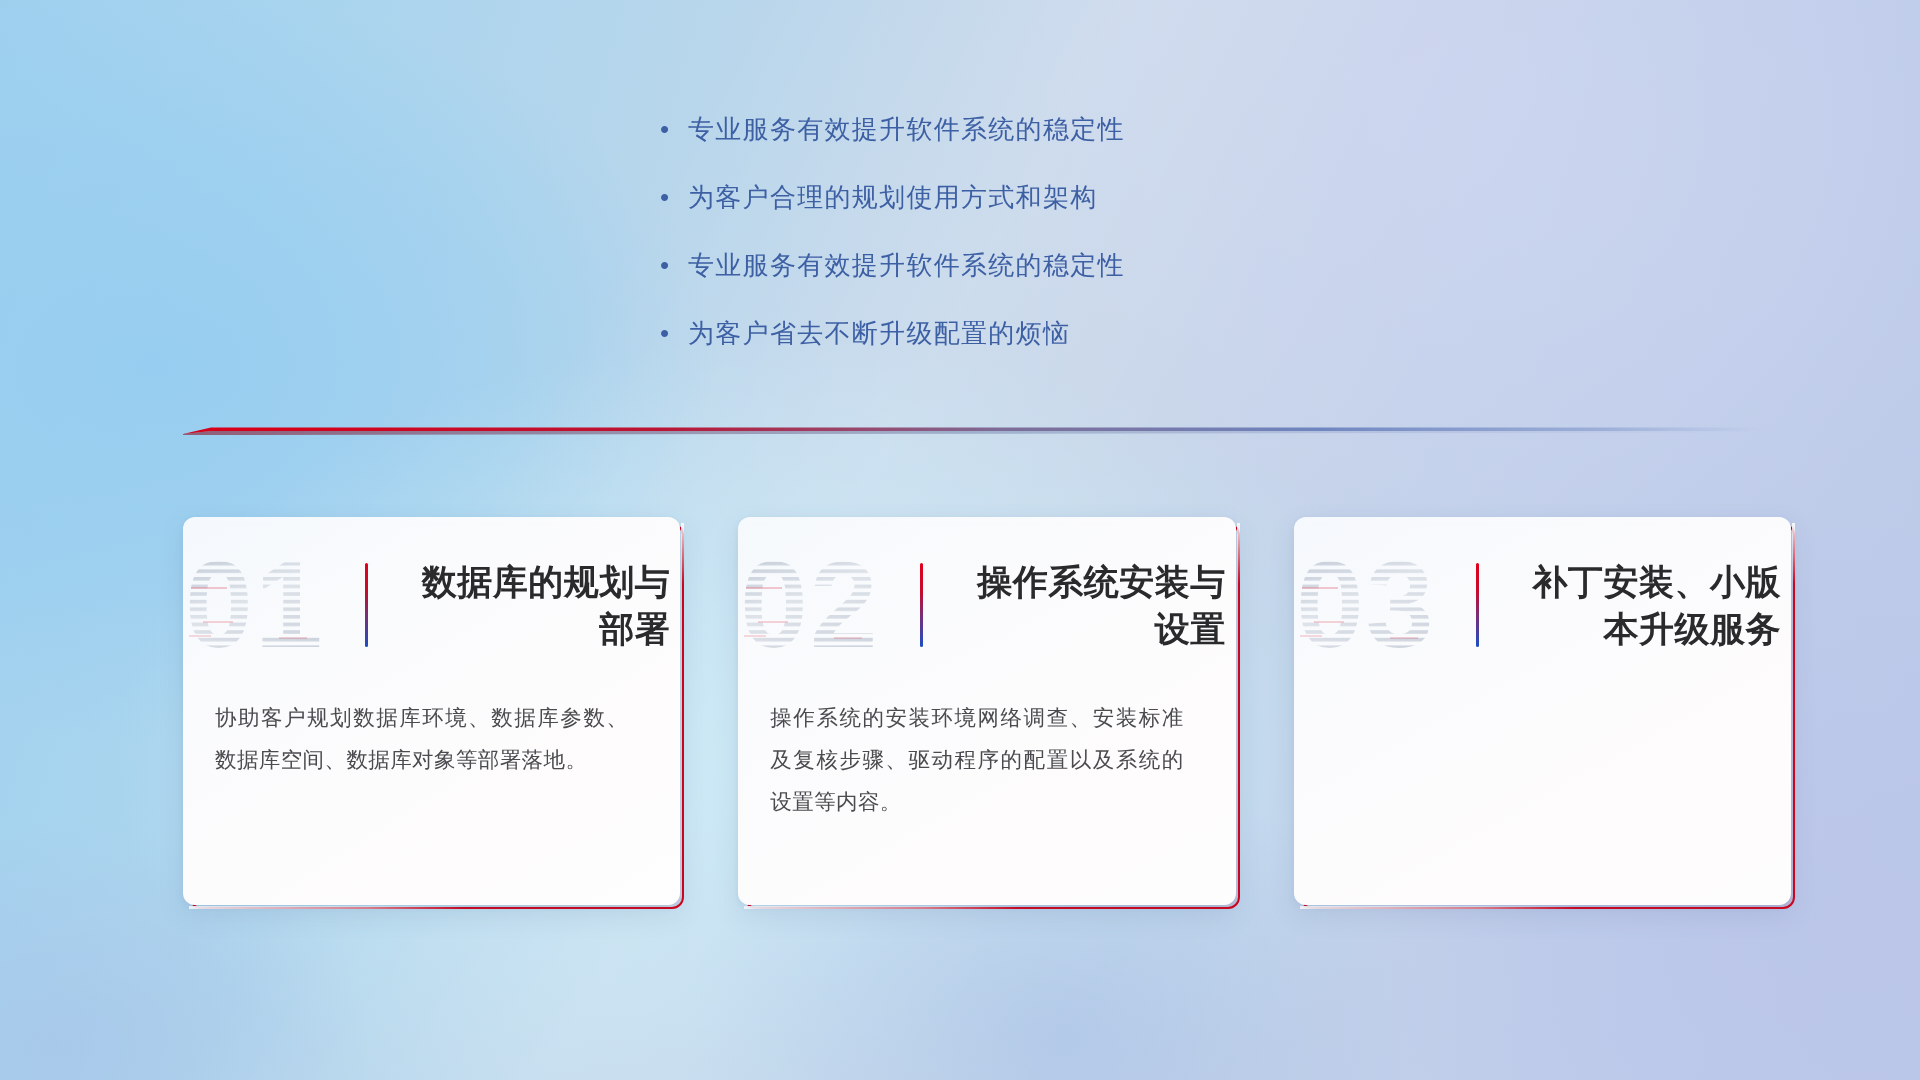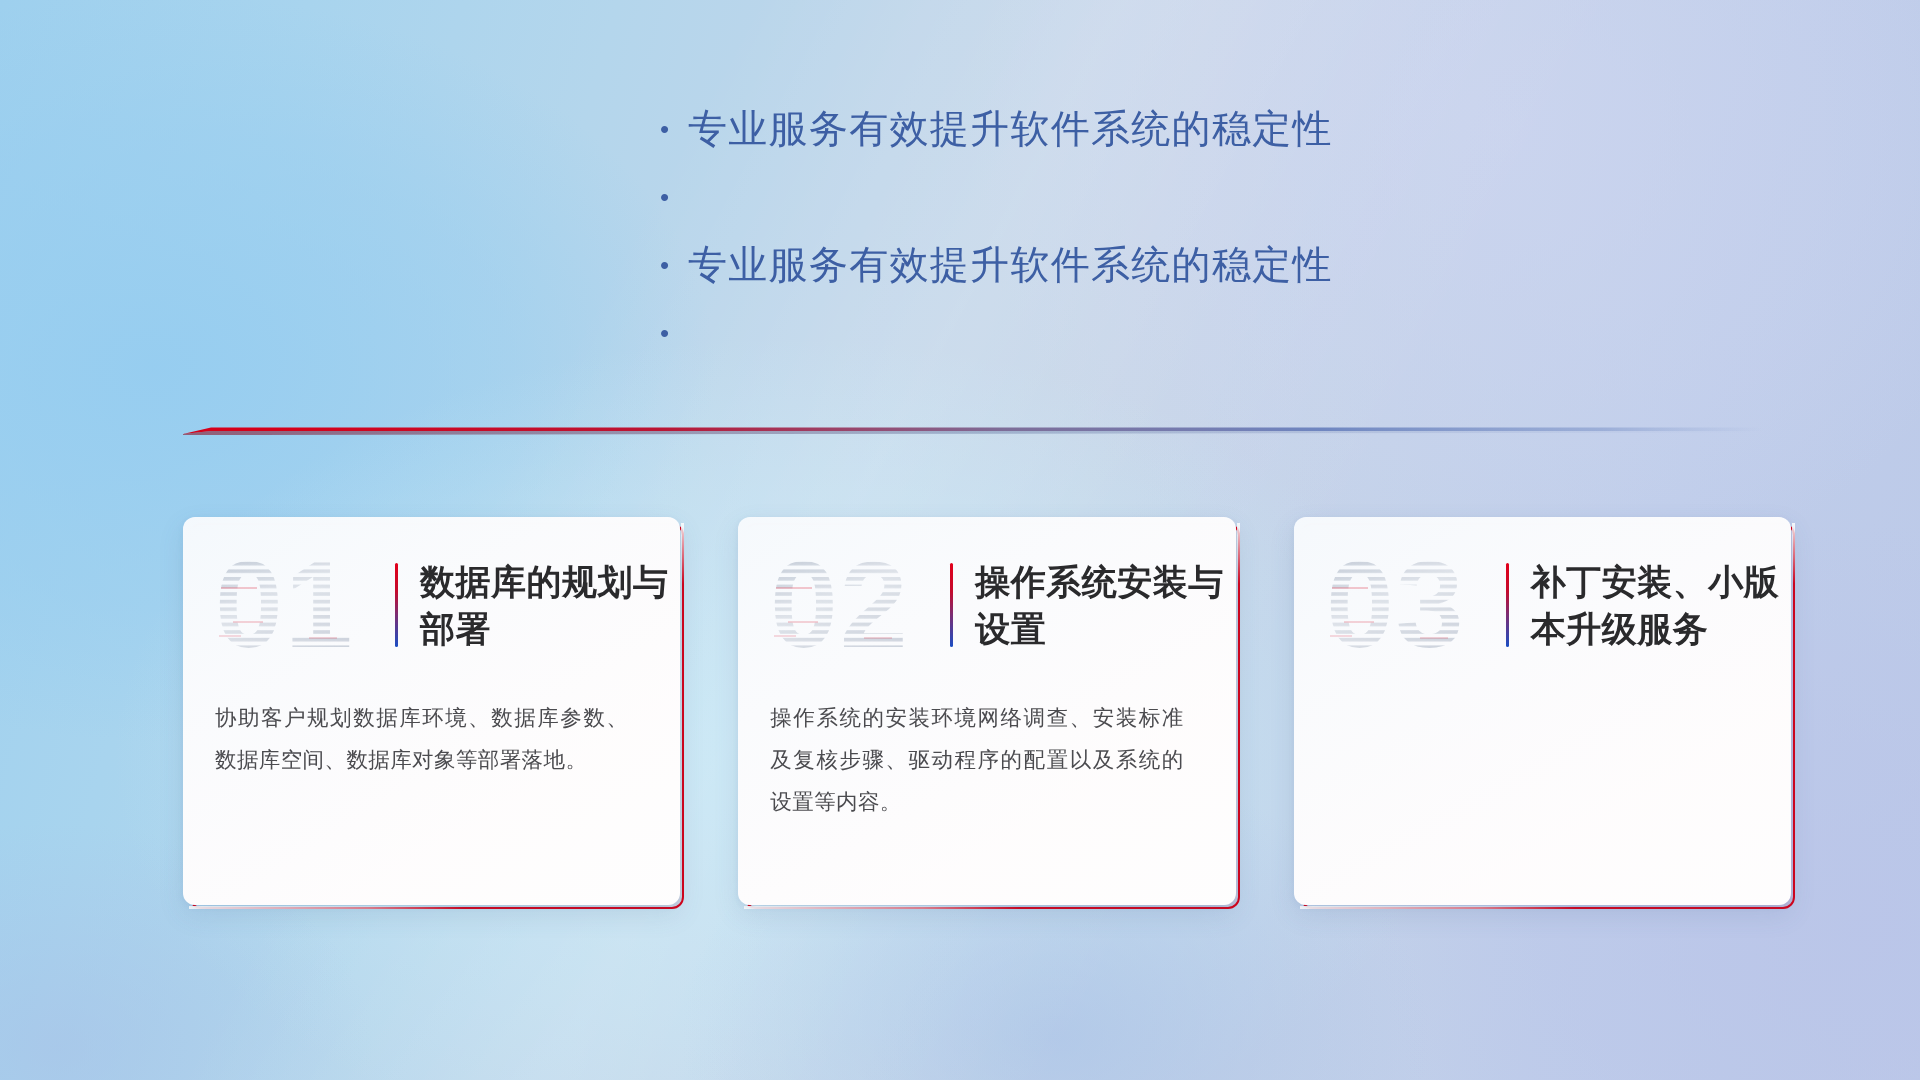--- a/index.html
+++ b/index.html
@@ -78,21 +78,21 @@
   .bullet-dot {
     width:28px;
     flex:0 0 28px;
     color:#3d5fa4;
     font-size:26px;
     line-height:38px;
     text-align:left;
   }
   .bullet-text {
     color:#3d5fa4;
-    font-size:39px;
+    font-size:26px;
     line-height:38px;
     letter-spacing:1.3px;
     white-space:nowrap;
     font-weight:400;
   }
 
   
   #divider-wrap {
     position:absolute;
     left:183px; top:420px;
@@ -154,21 +154,21 @@
         rgba(255,254,254,.99) 100%);
     box-shadow:0 10px 26px rgba(70,100,150,.13), 0 2px 6px rgba(70,100,150,.08);
     overflow:hidden;
   }
 
   .card-head {
     position:relative;
     height:176px;
     display:flex;
     align-items:center;
-    padding-left:30px;
+    text-align:right;
   }
 
   
   .card-number {
     position:relative;
     width:178px;
     flex:0 0 178px;
     height:132px;
   }
   .card-number svg { display:block; width:100%; height:100%; }
@@ -216,29 +216,31 @@
 
   <div id="bullets">
 
     <div class="bullet-row">
       <span class="bullet-dot">•</span>
       <span class="bullet-text">专业服务有效提升软件系统的稳定性</span>
     </div>
 
     <div class="bullet-row">
       <span class="bullet-dot">•</span>
+      <span class="bullet-text">为客户合理的规划使用方式和架构</span>
     </div>
 
     <div class="bullet-row">
       <span class="bullet-dot">•</span>
       <span class="bullet-text">专业服务有效提升软件系统的稳定性</span>
     </div>
 
     <div class="bullet-row">
       <span class="bullet-dot">•</span>
+      <span class="bullet-text">为客户省去不断升级配置的烦恼</span>
     </div>
 
   </div>
 
   <div id="divider-wrap">
     <svg viewBox="0 0 1580 22" preserveAspectRatio="none" aria-hidden="true">
       <defs>
         <linearGradient id="ruleGrad" x1="0" y1="0" x2="1" y2="0">
           <stop offset="0" stop-color="#d6001a" stop-opacity="1"></stop>
           <stop offset="0.06" stop-color="#d6001a" stop-opacity="1"></stop>

